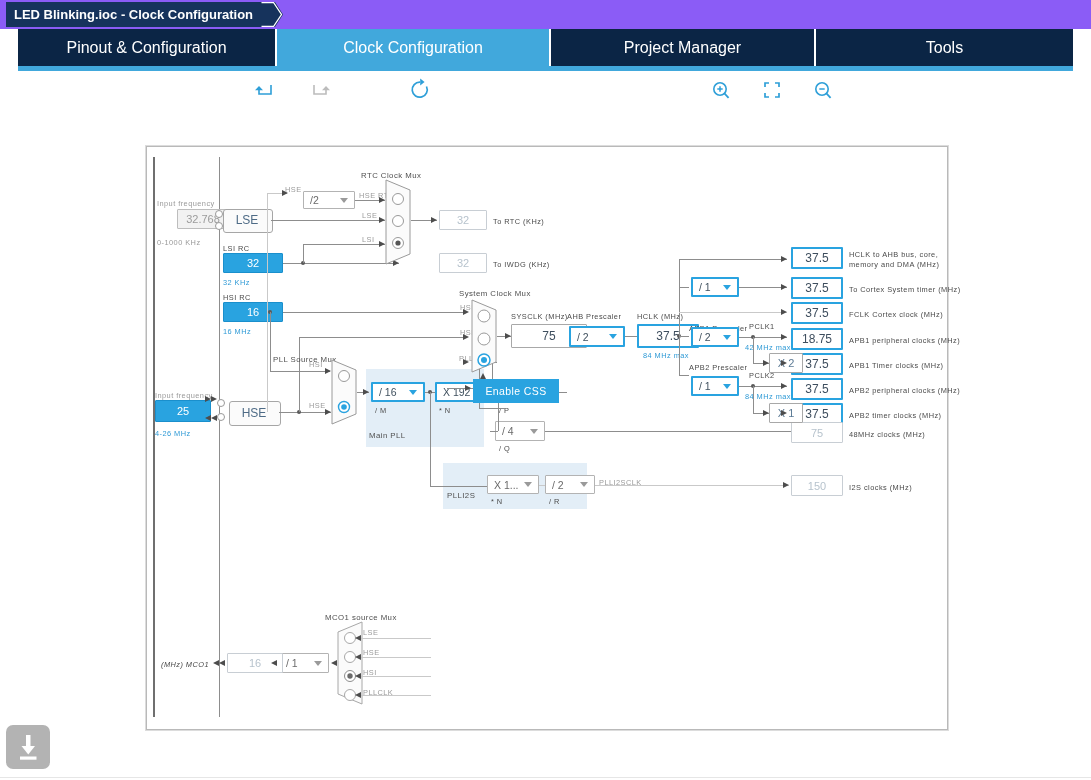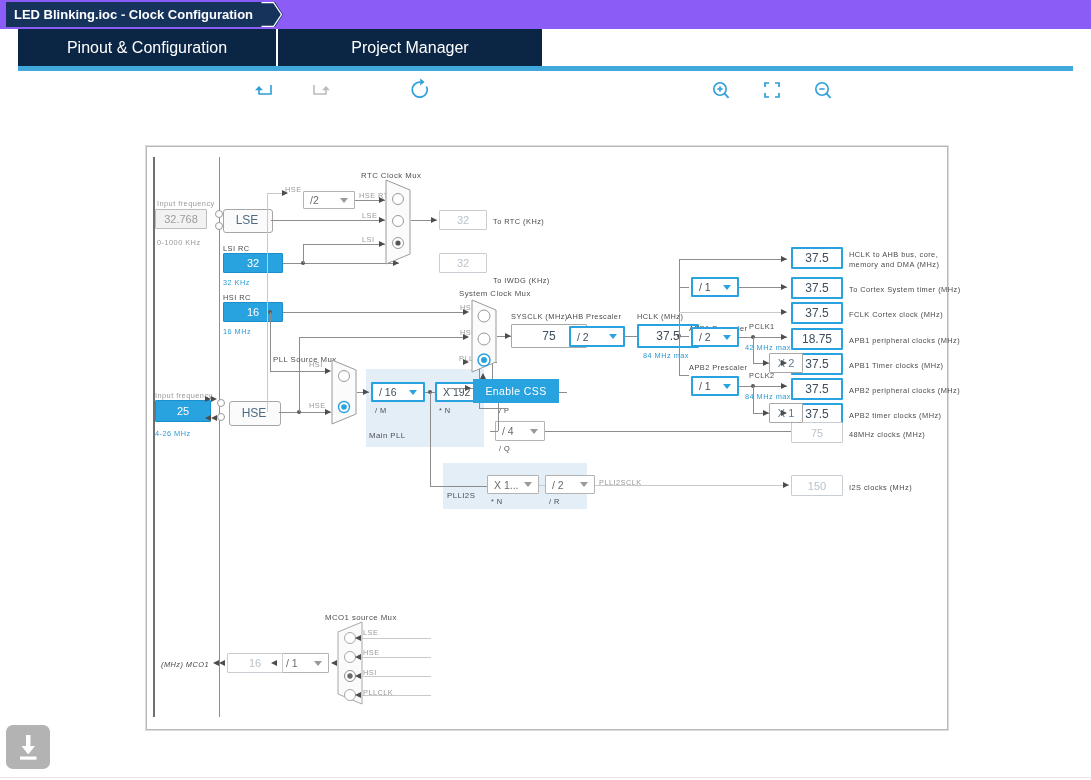--- a/index.html
+++ b/index.html
@@ -27,21 +27,21 @@
   #diagram{position:absolute;left:146px;top:146px;width:800px;height:582px;background:#fff;
      border:1px solid #b9b9b9;box-shadow:0 0 0 1px #dcdcdc;}
   #canvas{position:absolute;left:0;top:0;width:800px;height:582px;}
 
   
   .nd{position:absolute;box-sizing:border-box;font-size:10px;font-family:"Liberation Sans",sans-serif;}
   .box{border:1px solid #a8a8a8;background:#fff;color:#5b7a95;display:flex;align-items:center;
        justify-content:center;border-radius:1px;}
   .box.blue{border:2px solid #29a3e0;color:#3e4e5e;}
   .box.sel{background:#29a3e0;border:1px solid #1a8fcc;color:#ffffff;}
-  .box.grey{background:#f2f2f2;border:1px solid #bdbdbd;color:#9c9c9c;}
+  .box.grey{background:#f2f2f2;border:1px solid #bdbdbd;color:#9c9c9c;margin-left:22px;}
   .box.dis{border:1px solid #c8ced4;color:#b7c3cd;background:#fff;}
   .combo{border:2px solid #29a3e0;background:#fff;color:#40515f;display:flex;align-items:center;
          padding-left:6px;border-radius:1px;position:absolute;box-sizing:border-box;font-size:10.5px;}
   .combo.plain{border:1px solid #b3b3b3;color:#6a6a6a;}
   .combo .cv{flex:1;}
   .caret{width:0;height:0;border-left:4px solid transparent;border-right:4px solid transparent;
          border-top:5px solid #29a3e0;margin-right:6px;}
   .combo.plain .caret{border-top-color:#9a9a9a;}
   .lbl{position:absolute;color:#4a4a4a;font-size:7.4px;letter-spacing:.45px;white-space:nowrap;}
   .lbl.blue{color:#2f9ad6;}
@@ -81,22 +81,28 @@
       </svg>
     </div>
   </div>
 </div>
 
 <div id="tabbar">
   <div id="tabbar-inner">
     <div class="mtab" style="width:258px">
       <span>Pinout &amp; Configuration</span>
     </div>
+    <div class="mtab sel" style="width:273px">
+      <span>Clock Configuration</span>
+    </div>
     <div class="mtab" style="width:264px">
       <span>Project Manager</span>
+    </div>
+    <div class="mtab" style="width:258px;border-right:none;">
+      <span>Tools</span>
     </div>
   </div>
   <div id="tab-underline"></div>
 </div>
 
 <div id="toolbar">
   <div class="tb" style="left:253px;">
     <svg width="26" height="26" viewBox="0 0 26 26">
       <path d="M6 14 L6 18 L18 18 L18 9" fill="none" stroke="#2e9fd8" stroke-width="1.6"></path>
       <polygon points="6,10 2,14.3 10,14.3" fill="#2e9fd8"></polygon>
@@ -220,21 +226,21 @@
     <circle cx="13" cy="42" r="5.5" fill="#fff" stroke="#9a9a9a" stroke-width="1"></circle>
     <circle cx="13" cy="64" r="5.5" fill="#fff" stroke="#9a9a9a" stroke-width="1"></circle>
     <circle cx="13" cy="64" r="2.6" fill="#555"></circle>
   </svg>
   <div class="ln hl" style="left:264px;top:73px;width:26px;"></div>
   <div class="arrow" style="left:284px;top:69.5px;"></div>
 
   <div class="nd box dis" style="left:292px;top:63px;width:48px;height:20px;font-size:11px;">32</div>
   <div class="lbl" style="left:346px;top:70px;">To RTC (KHz)</div>
   <div class="nd box dis" style="left:292px;top:106px;width:48px;height:20px;font-size:11px;">32</div>
-  <div class="lbl" style="left:346px;top:113px;margin-top:16px;">To IWDG (KHz)</div>
+  <div class="lbl" style="left:346px;top:113px;">To IWDG (KHz)</div>
 
   <div class="lbl t" style="left:126px;top:208px;">PLL Source Mux</div>
   <div class="lbl grey" style="left:162px;top:213px;">HSI</div>
   <div class="lbl grey" style="left:162px;top:254px;">HSE</div>
   <svg class="nd" style="left:184px;top:212px;" width="26" height="66" viewBox="0 0 26 66">
     <polygon points="1,1 25,11 25,55 1,65" fill="#fbfbfb" stroke="#9a9a9a" stroke-width="1"></polygon>
     <circle cx="13" cy="17" r="5.5" fill="#fff" stroke="#9a9a9a" stroke-width="1"></circle>
     <circle cx="13" cy="48" r="5.5" fill="#fff" stroke="#29a3e0" stroke-width="1.4"></circle>
     <circle cx="13" cy="48" r="2.8" fill="#29a3e0"></circle>
   </svg>

